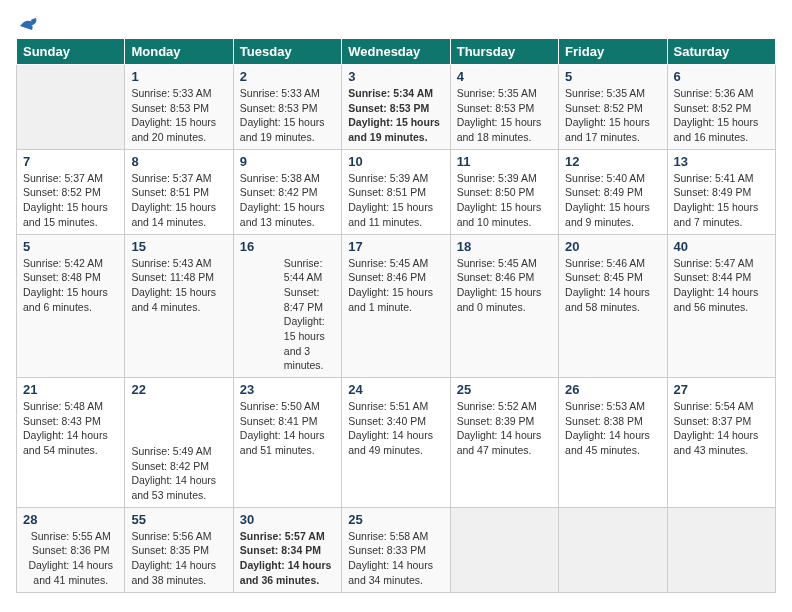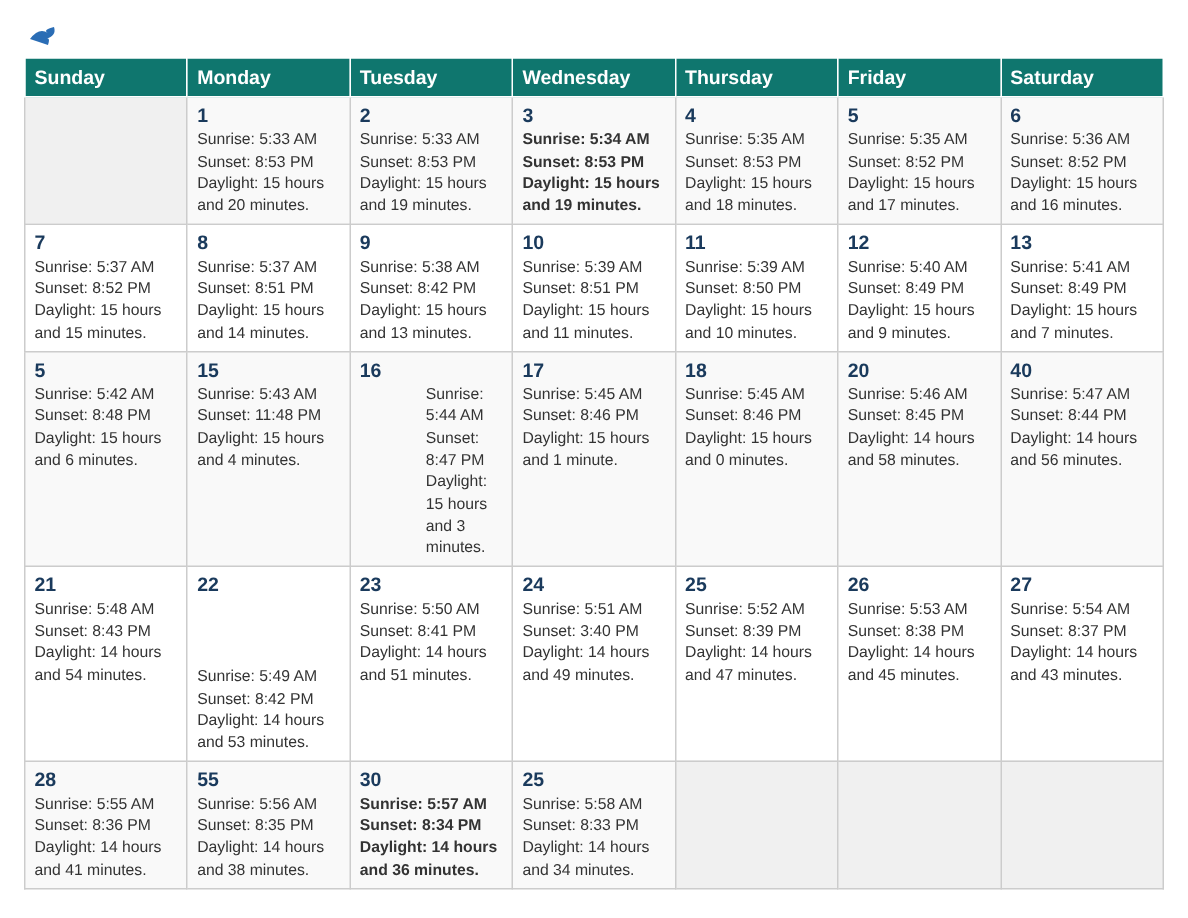--- a/index.html
+++ b/index.html
@@ -304,21 +304,21 @@
           <span class="day-num">27</span>
           <div class="day-info" style="white-space: pre-line;">Sunrise: 5:54 AM
 Sunset: 8:37 PM
 Daylight: 14 hours
 and 43 minutes.</div>
         </td>
       </tr>
       <tr>
         <td>
           <span class="day-num">28</span>
-          <div class="day-info" style="white-space: pre-line;">Sunrise: 5:55 AM
+          <div class="day-info" style="white-space: pre-line; text-align: center;">Sunrise: 5:55 AM
 Sunset: 8:36 PM
 Daylight: 14 hours
 and 41 minutes.</div>
         </td>
         <td>
           <span class="day-num">55</span>
           <div class="day-info" style="white-space: pre-line;">Sunrise: 5:56 AM
 Sunset: 8:35 PM
 Daylight: 14 hours
 and 38 minutes.</div>

